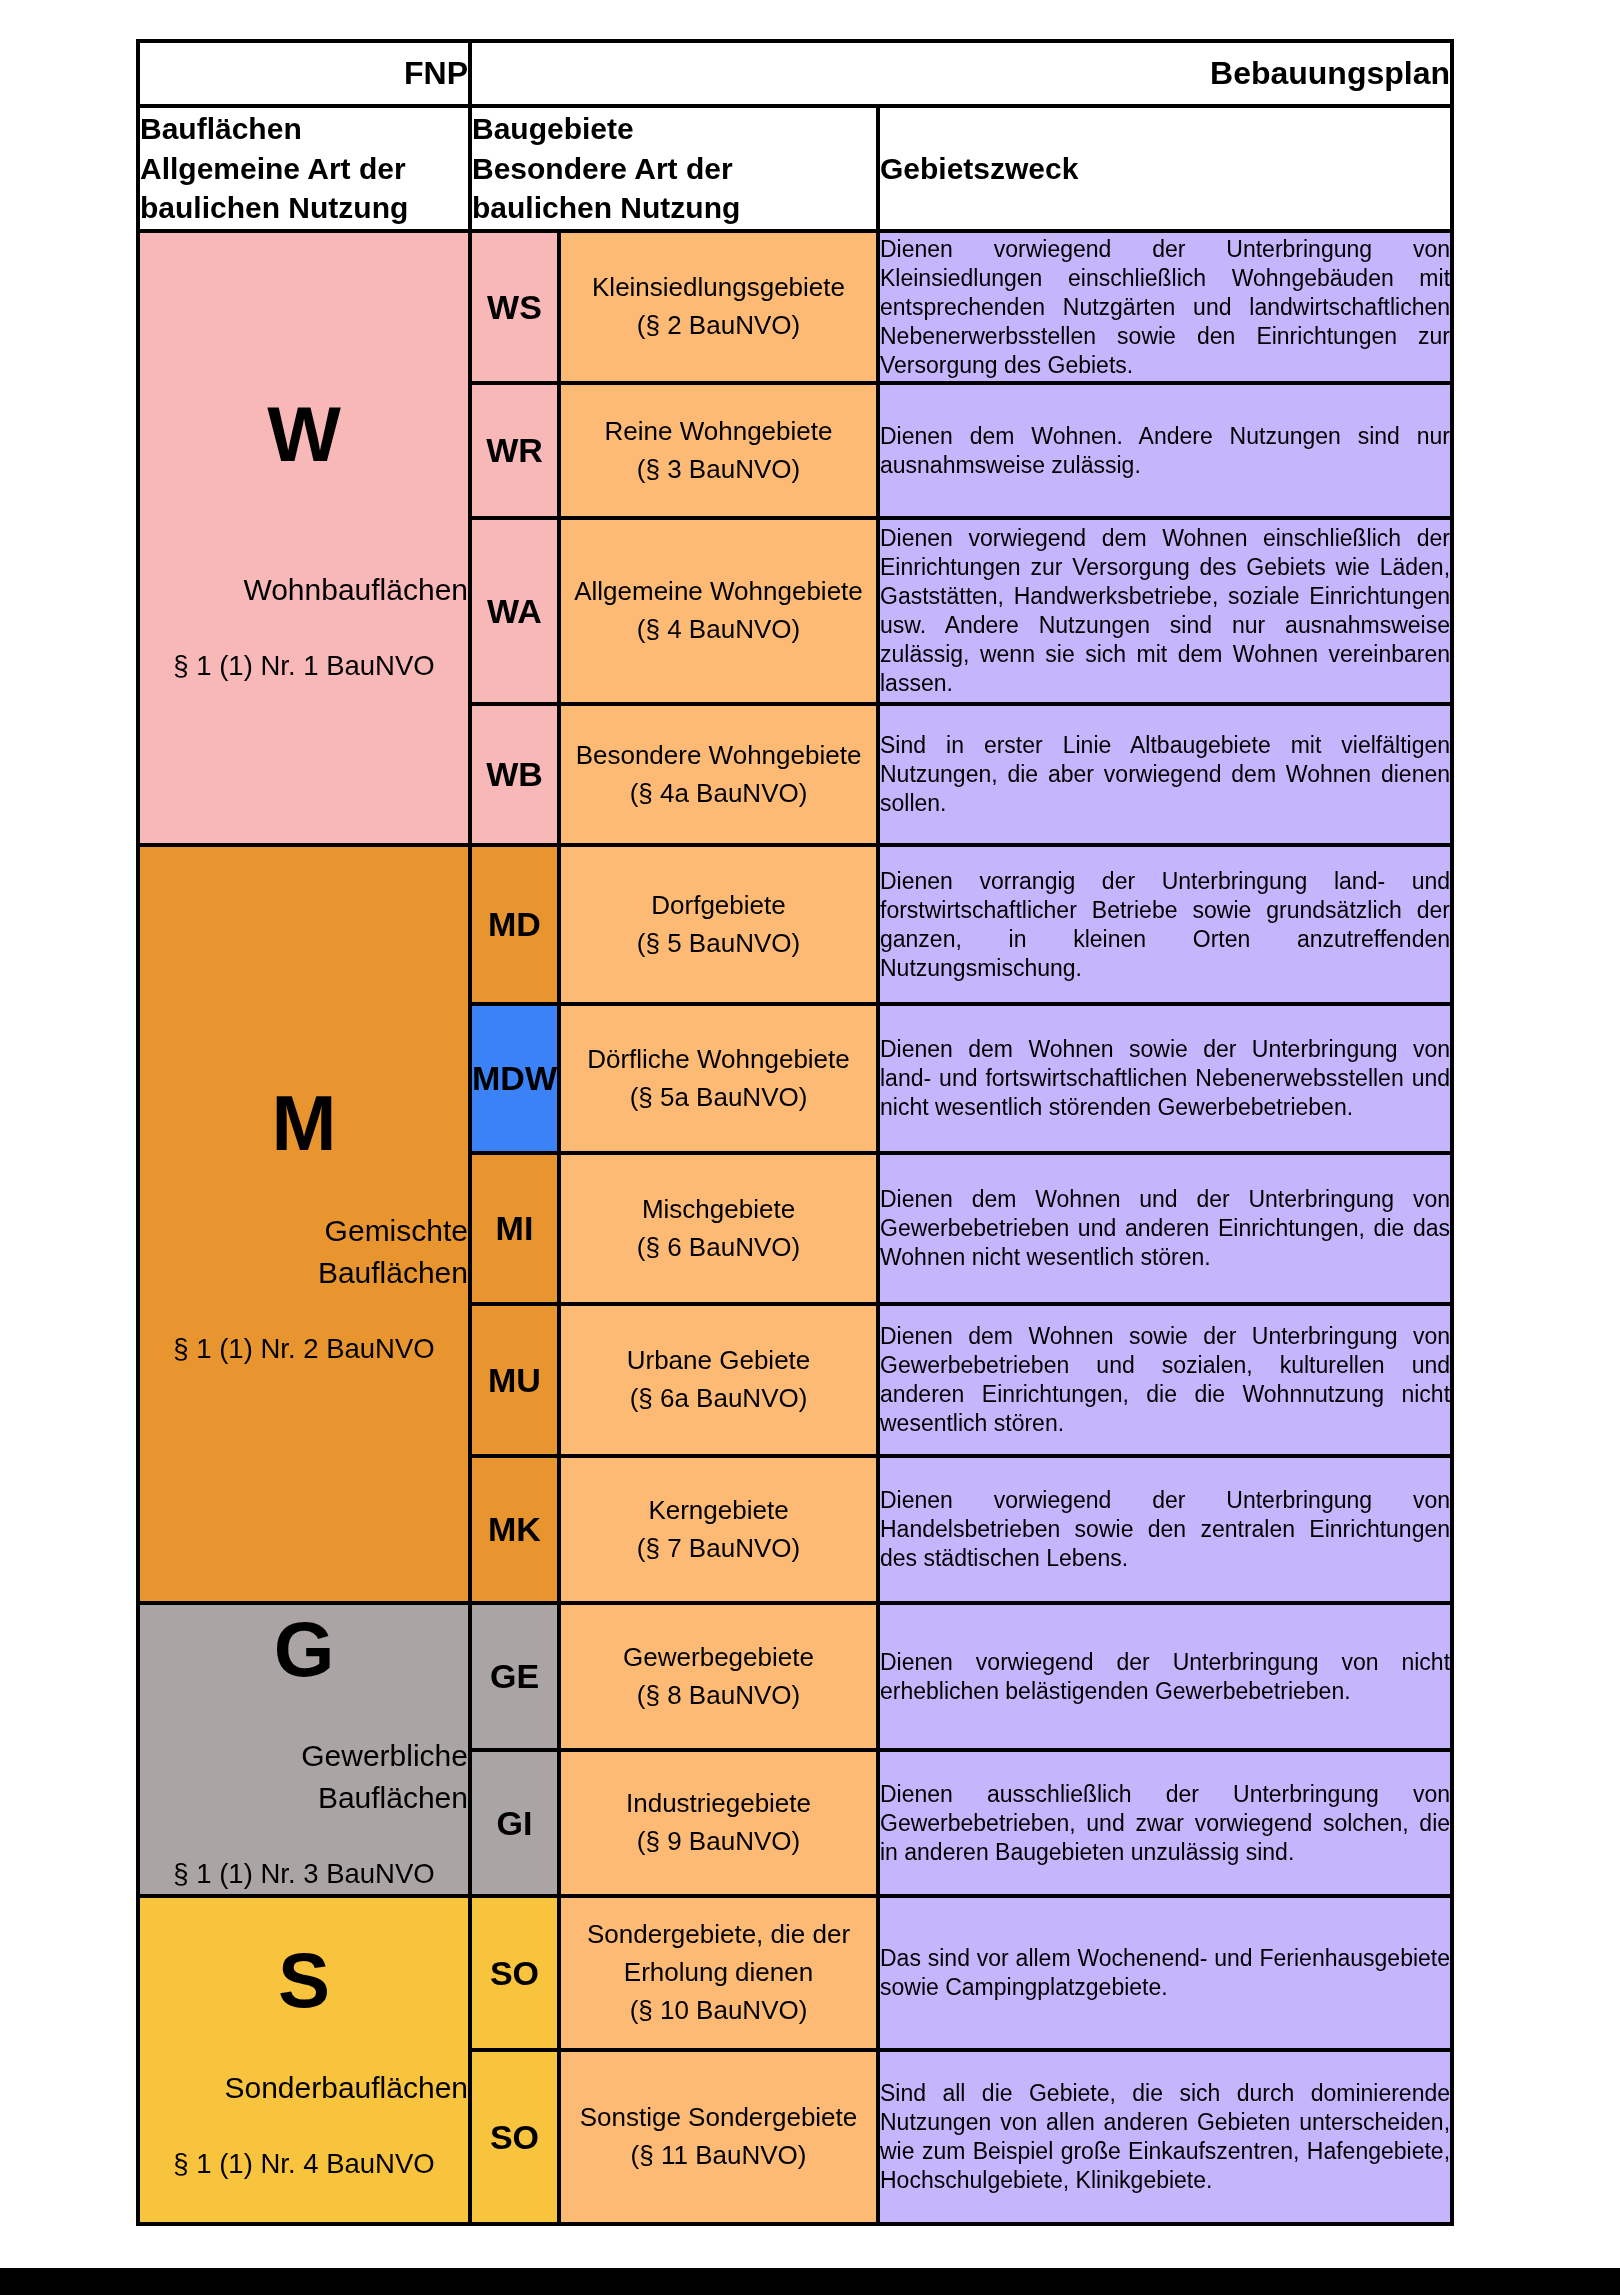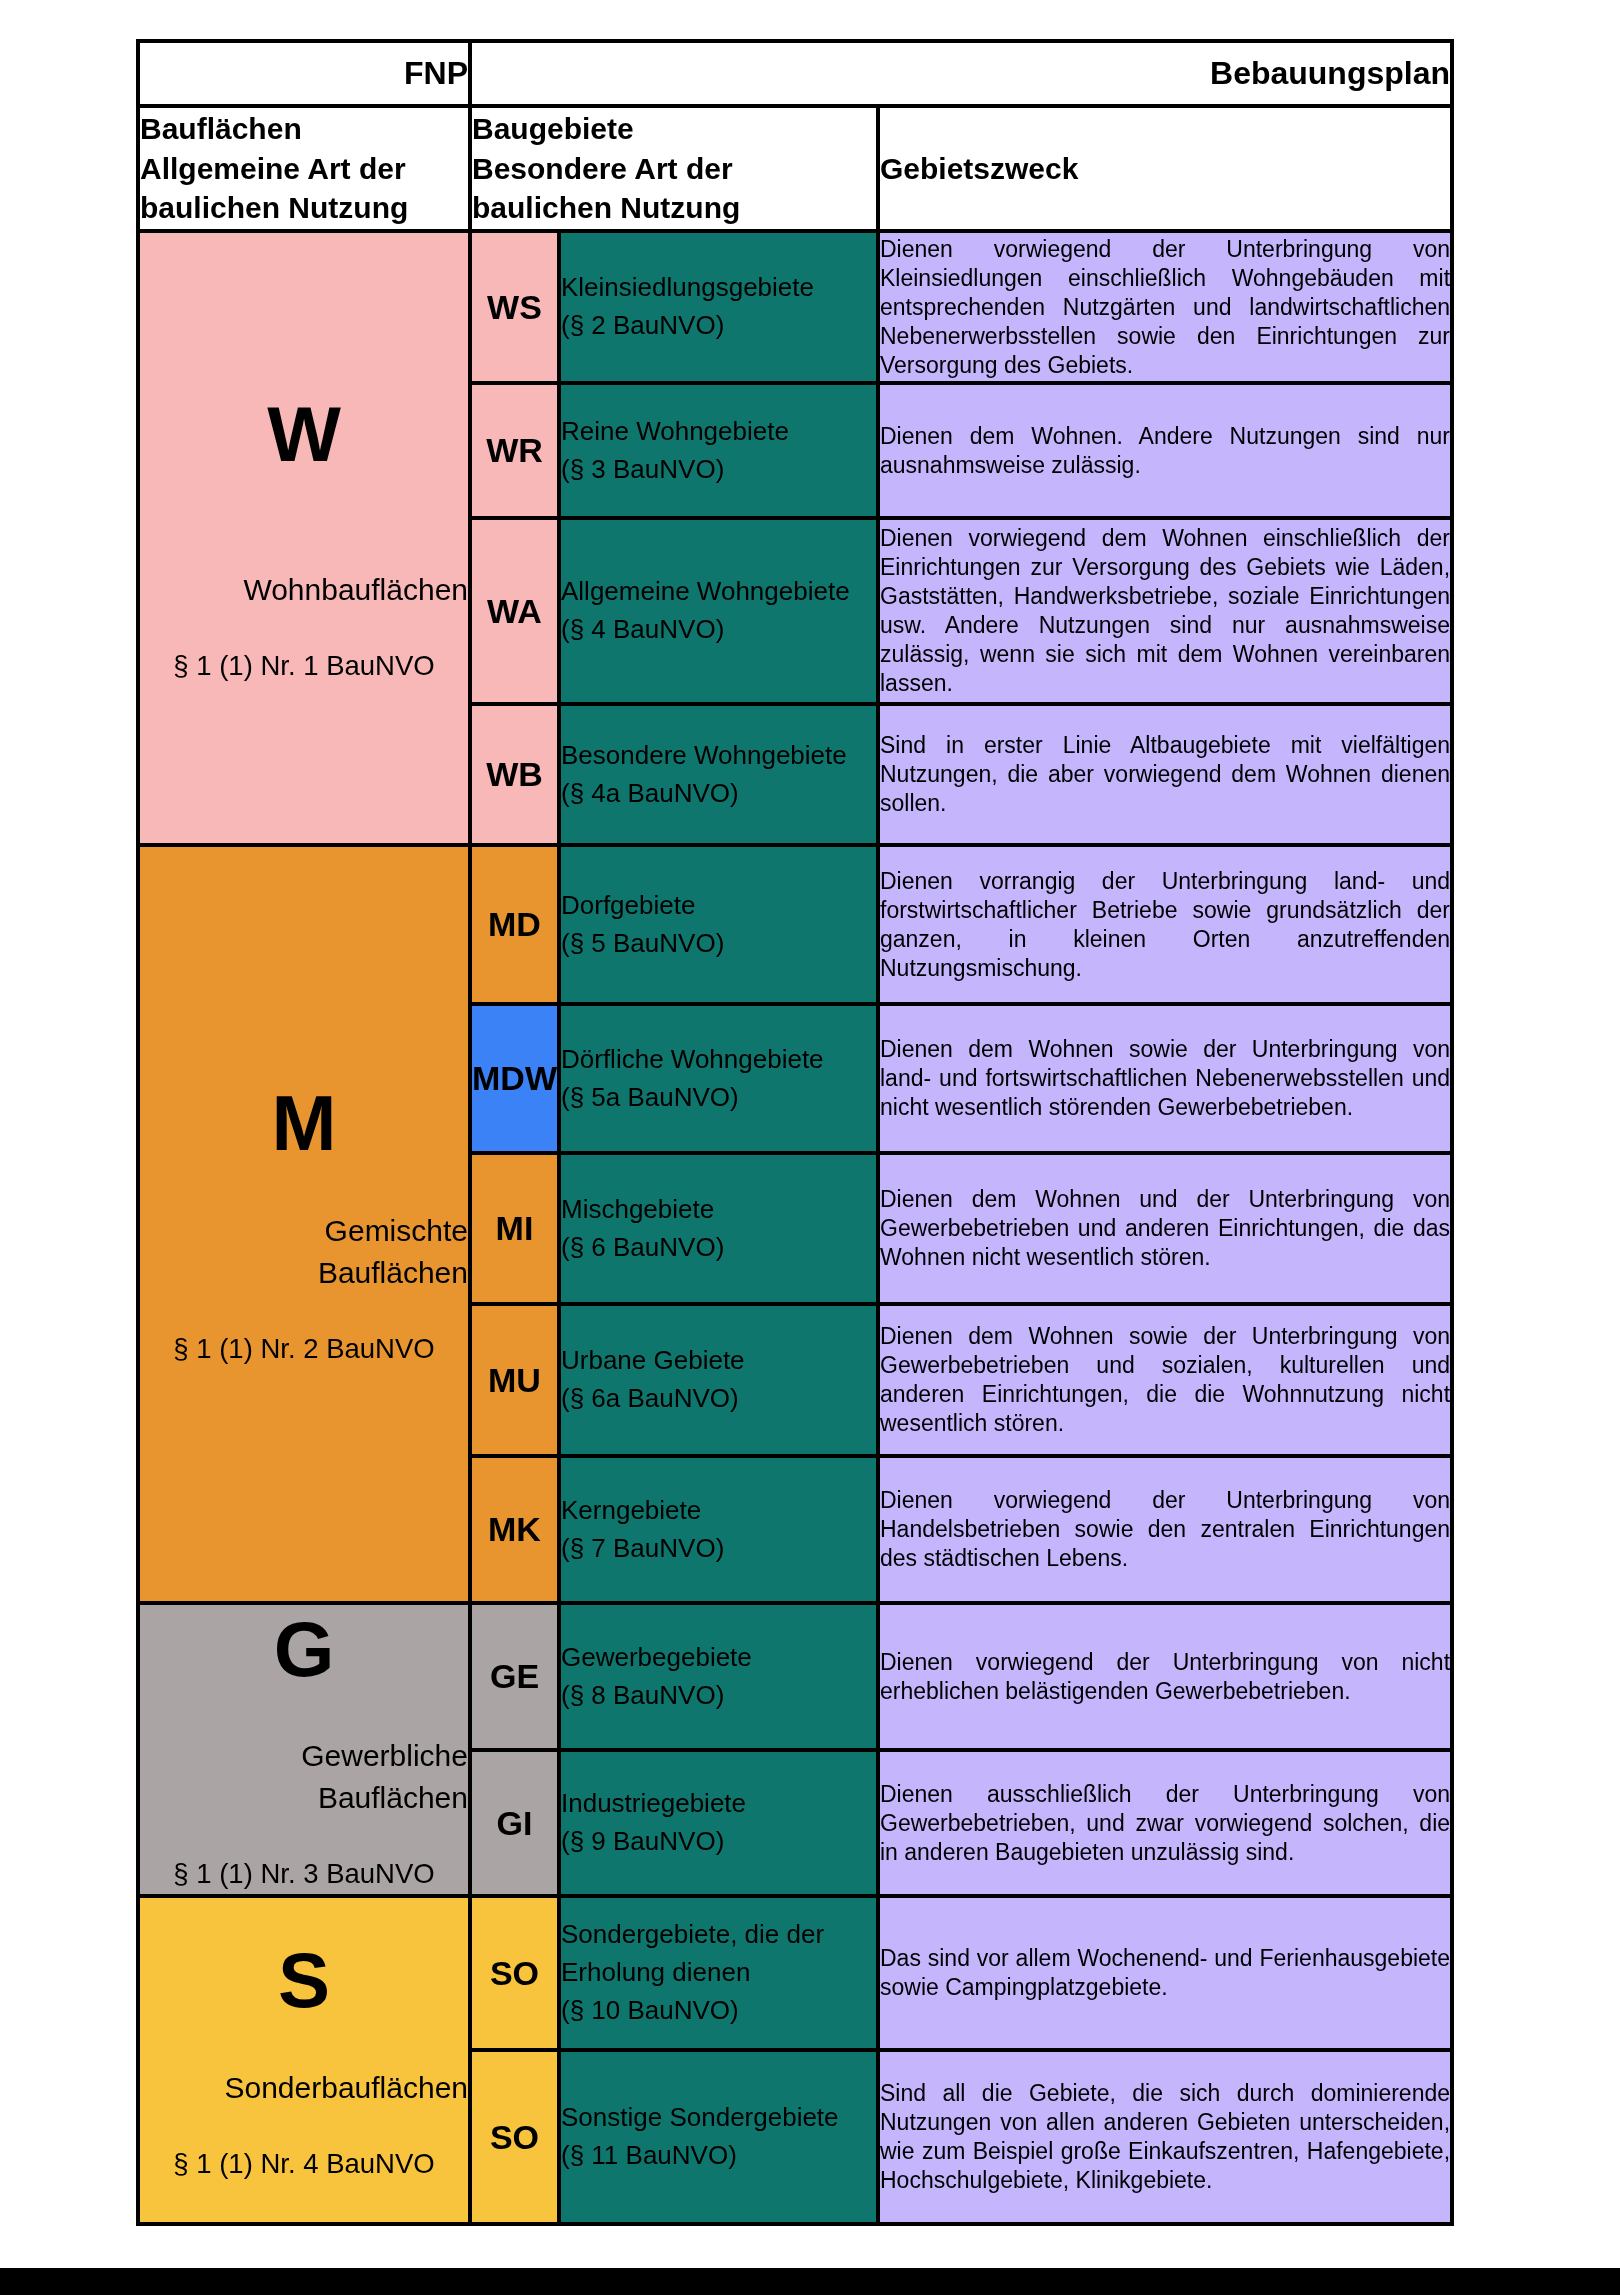--- a/index.html
+++ b/index.html
@@ -35,23 +35,23 @@
   .group-cell { text-align:center; }
   .group-letter { font-size:78px; font-weight:bold; line-height:1.05; }
   .group-name  { font-size:30px; margin-top:45px; line-height:1.4; white-space:pre-line;text-align:right; }
   .group-law   { font-size:27.5px; margin-top:39px; }
   .group-w .group-name { margin-top:93px; }
   .group-w { padding-bottom:122px; }
   .code-cell {
     font-weight:bold; font-size:34px; text-align:center;
   }
   .name-cell {
-    font-size:26px; line-height:1.45;
+    font-size:26px; text-align:center; line-height:1.45;
     white-space:pre-line;
-    background:#0f766e;
+    background:#fdba74;
   }
   .purpose-cell {
     font-size:23px; line-height:29px;
     text-align:justify;
     vertical-align:top;
     padding:1.6px 6.5px;
     background:#c4b5fd;
   }
   .bottom-bar {
     position:absolute; left:0; top:2268px;

